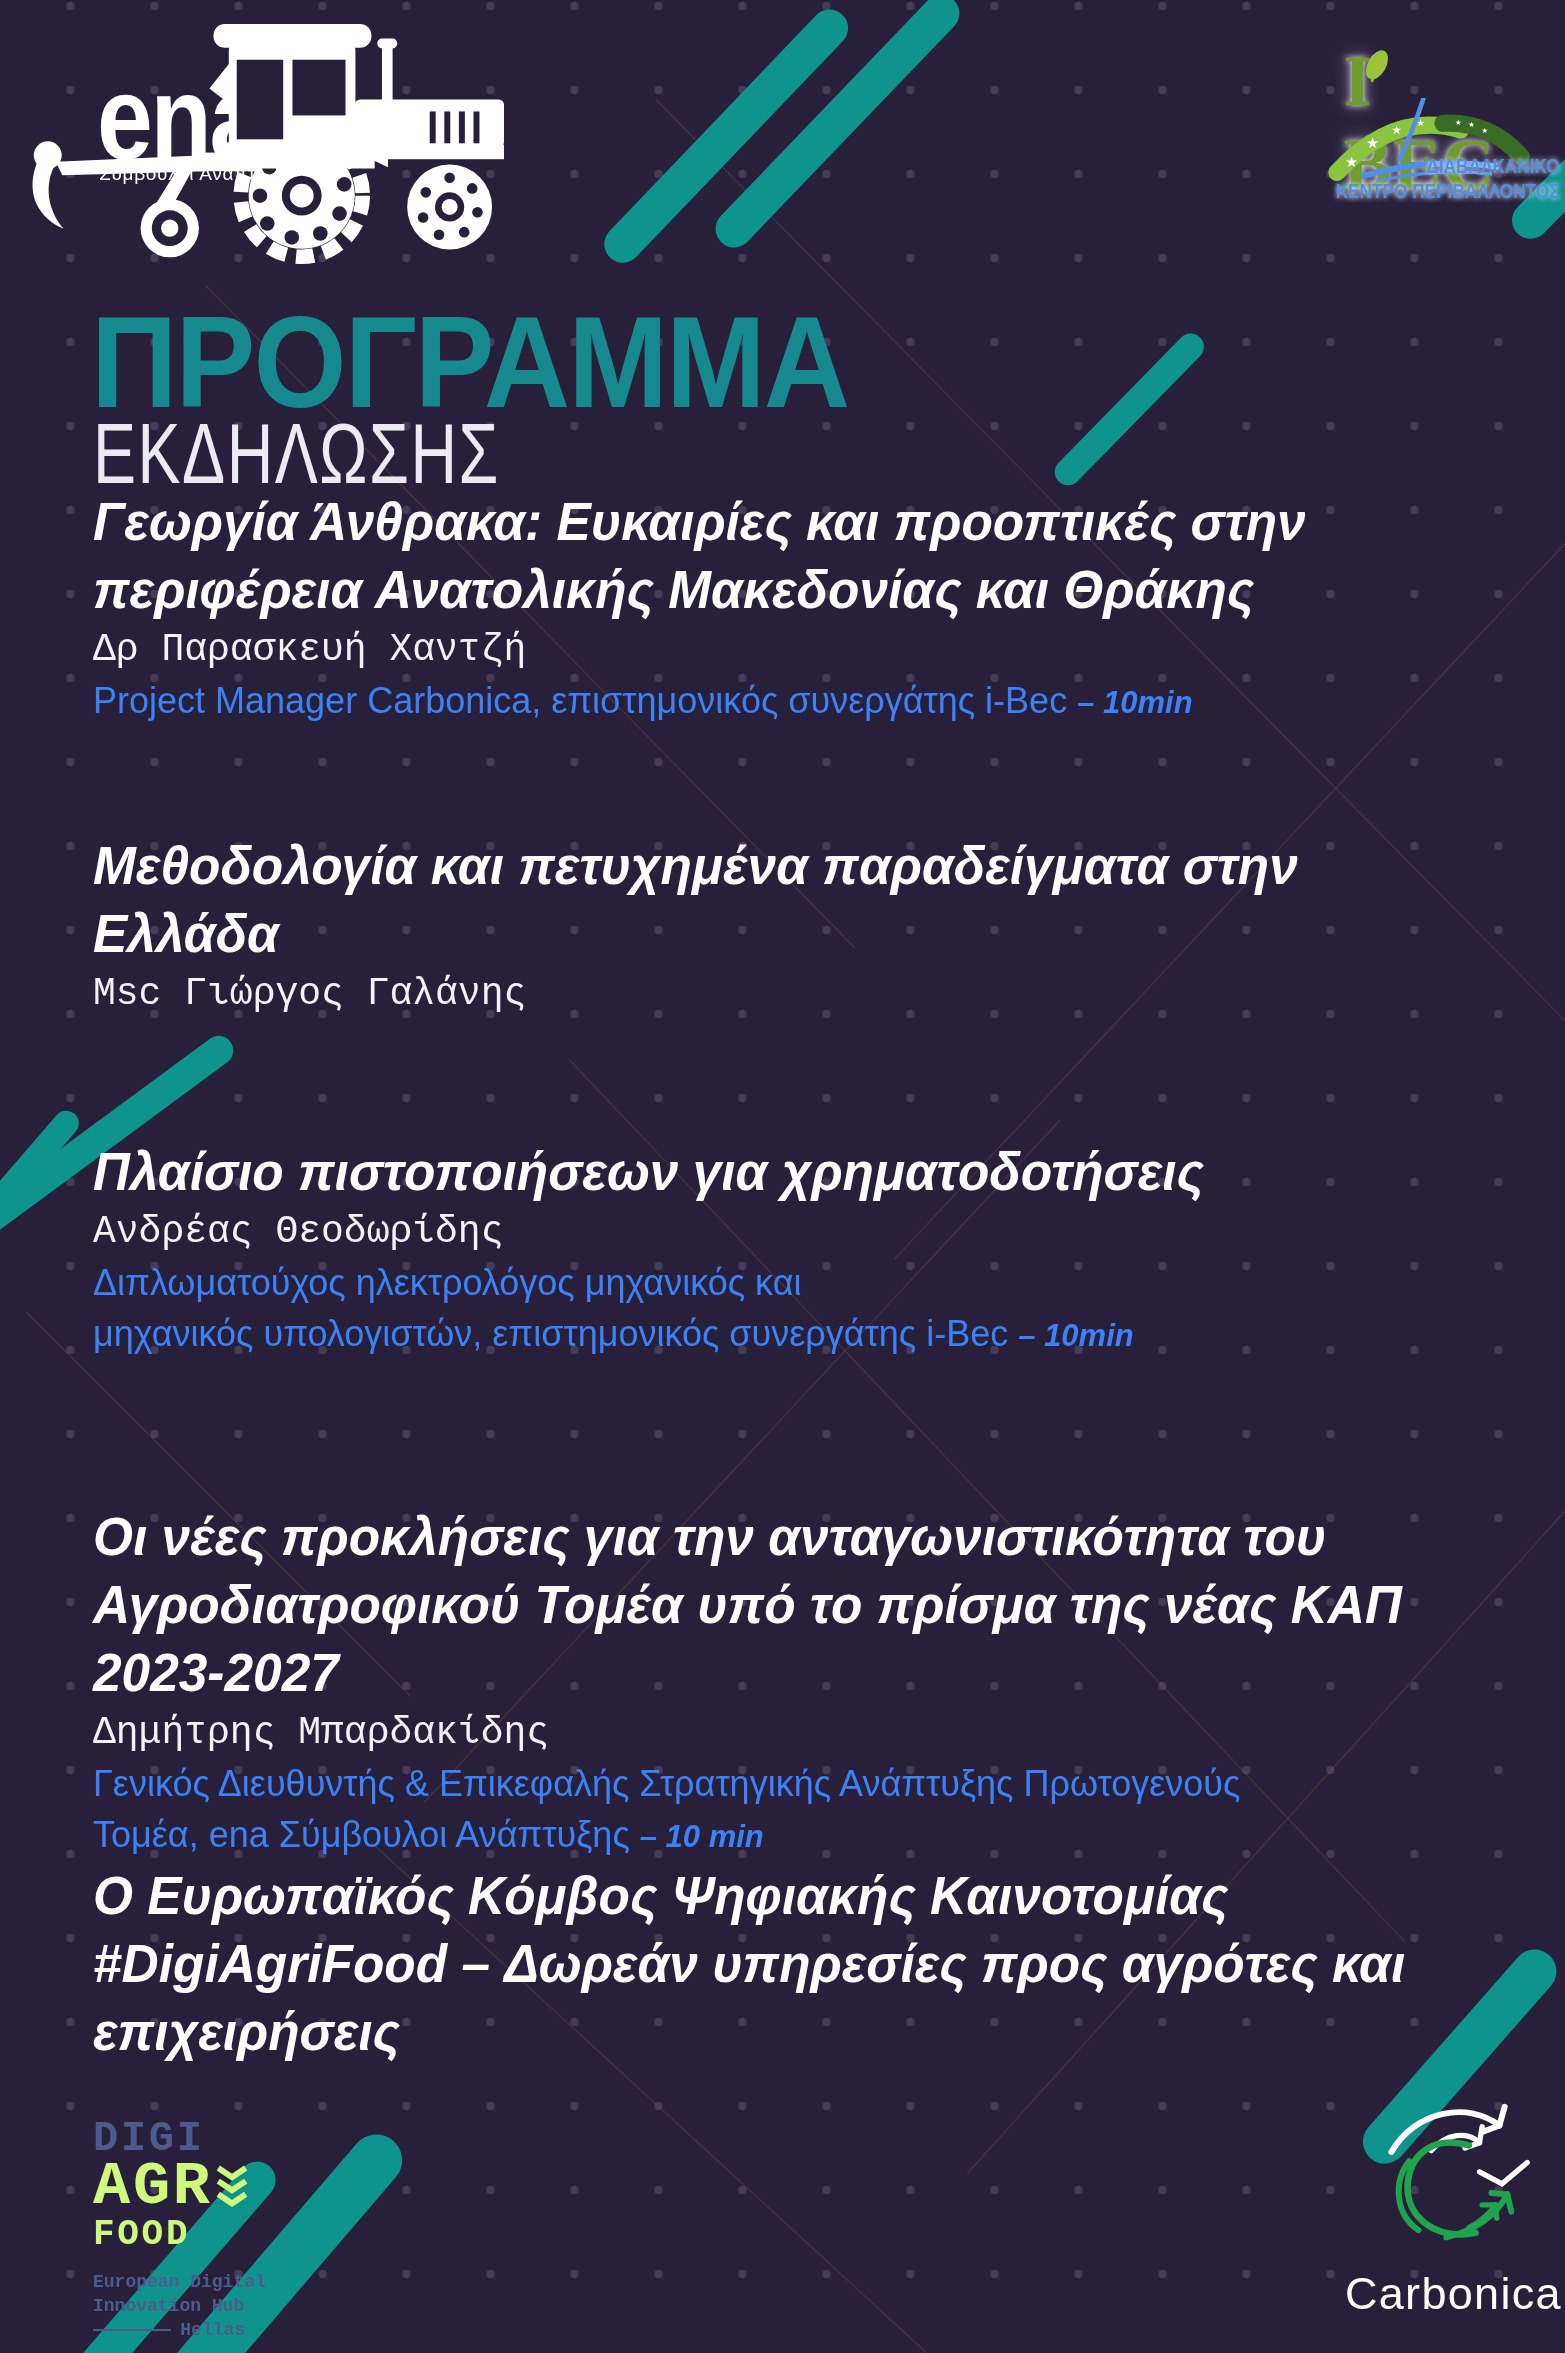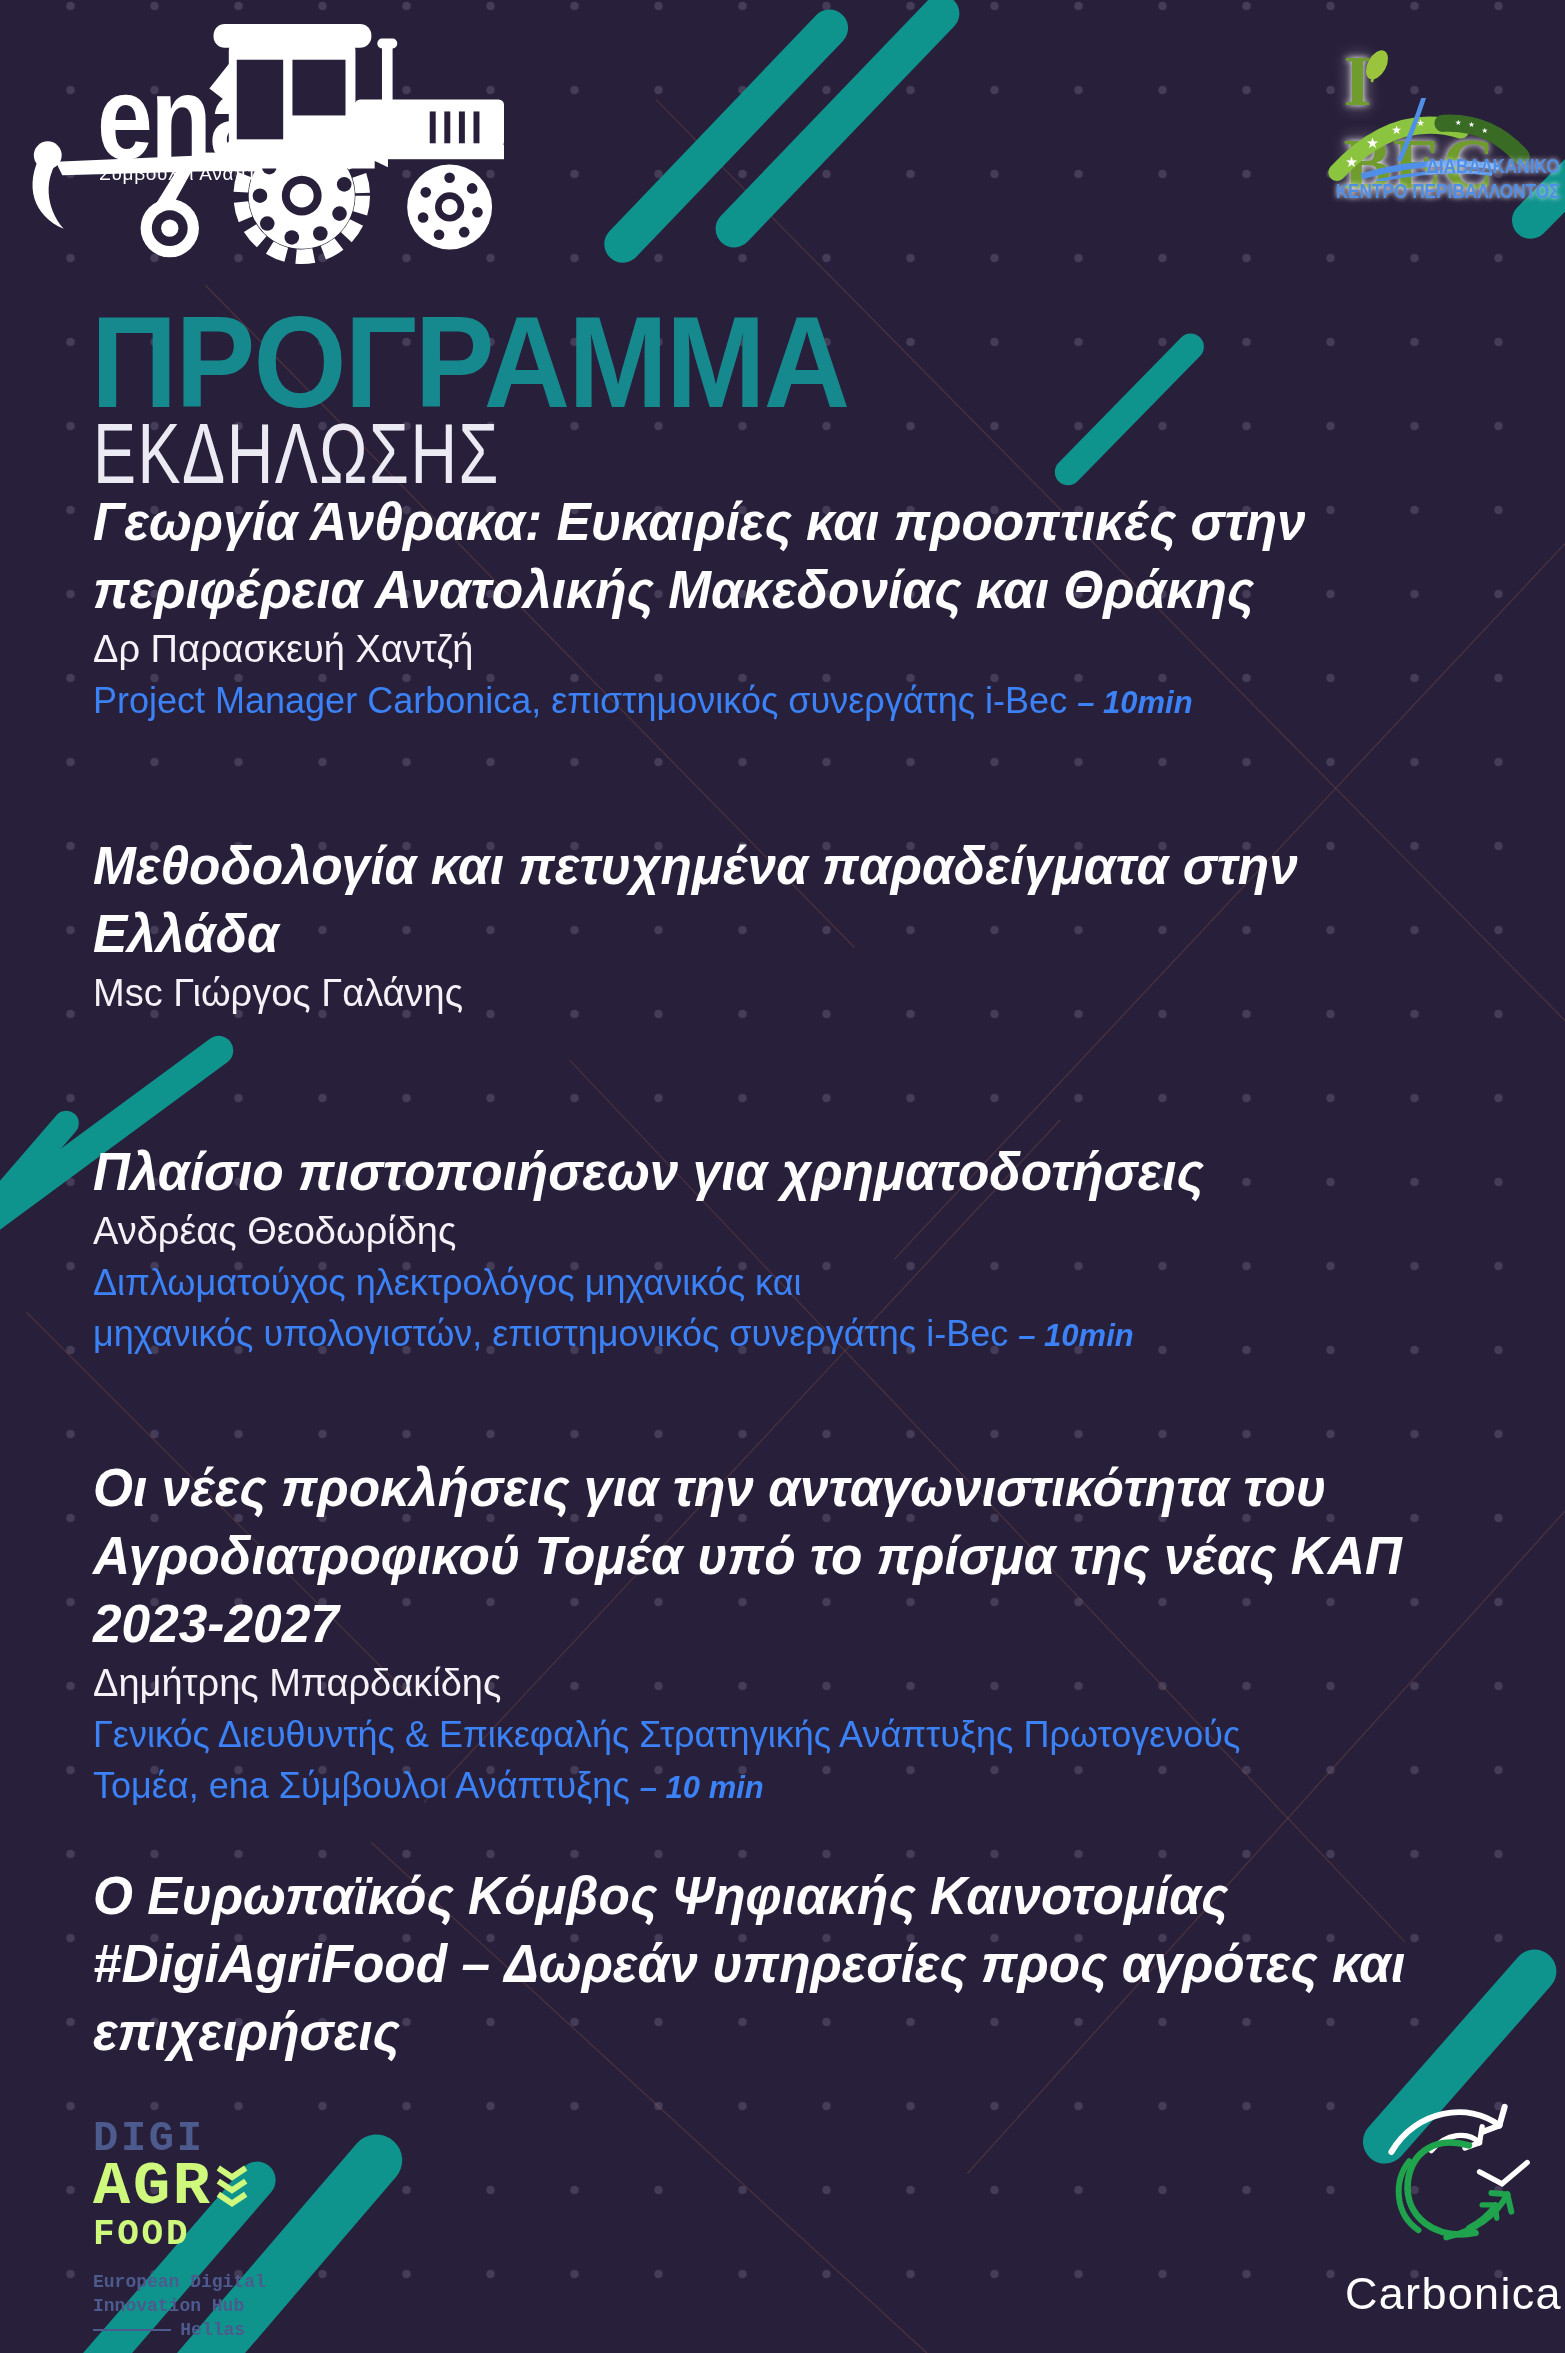--- a/index.html
+++ b/index.html
@@ -12,21 +12,21 @@
   .layer{position:absolute;inset:0;pointer-events:none;}
   
   .h1{position:absolute;left:91px;top:297px;color:#16898e;font-size:130px;font-weight:bold;
       line-height:1;letter-spacing:-2px;transform:scaleX(0.92);transform-origin:left top;white-space:nowrap;}
   .h2{position:absolute;left:93px;top:410px;color:#eceaf2;font-size:86px;font-weight:400;
       line-height:1;letter-spacing:2px;transform:scaleX(0.75);transform-origin:left top;white-space:nowrap;}
   
   .session{position:absolute;left:93px;}
   .titles{font-size:53px;line-height:68px;font-weight:bold;font-style:italic;white-space:nowrap;
           transform:scaleX(0.97);transform-origin:left top;color:#fdfdfe;}
-  .speaker{font-size:38px;line-height:51px;white-space:nowrap;color:#f4f2f7;}
+  .speaker{font-size:38px;line-height:51px;white-space:nowrap;color:#f4f2f7;font-family:Liberation Mono, monospace;}
   .descline{font-size:36px;line-height:51px;white-space:nowrap;color:#3b82f6;}
   .dur{font-size:31px;font-weight:bold;font-style:italic;}
   
   .ena{position:absolute;left:97px;top:40px;}
   .ena-name{position:absolute;left:0;top:18.6px;font-size:118px;font-weight:bold;line-height:1;
             letter-spacing:-2.7px;transform:scaleX(0.85);transform-origin:left top;color:#fff;}
   .ena-sub{position:absolute;left:2px;top:123px;font-size:19px;color:#fff;letter-spacing:0.7px;white-space:nowrap;}
   .ena-mark{position:absolute;left:111px;top:5.3px;}
   
   .ibec{position:absolute;left:1325px;top:40px;width:239px;height:172px;}
@@ -215,21 +215,21 @@
       <div>Πλαίσιο πιστοποιήσεων για χρηματοδοτήσεις</div>
     </div>
     <div class="speaker">Ανδρέας Θεοδωρίδης</div>
     <div class="descline">Διπλωματούχος ηλεκτρολόγος μηχανικός και</div>
     <div class="descline">
       <span>μηχανικός υπολογιστών, επιστημονικός συνεργάτης i-Bec</span>
       <span class="dur">– 10min</span>
     </div>
   </div>
 
-  <div class="session" style="top:1454px;">
+  <div class="session" style="top:1503px;">
     <div class="titles">
       <div>Οι νέες προκλήσεις για την ανταγωνιστικότητα του</div>
       <div>Αγροδιατροφικού Τομέα υπό το πρίσμα της νέας ΚΑΠ</div>
       <div>2023-2027</div>
     </div>
     <div class="speaker">Δημήτρης Μπαρδακίδης</div>
     <div class="descline">Γενικός Διευθυντής &amp; Επικεφαλής Στρατηγικής Ανάπτυξης Πρωτογενούς</div>
     <div class="descline">
       <span>Τομέα, ena Σύμβουλοι Ανάπτυξης</span>
       <span class="dur">– 10 min</span>

